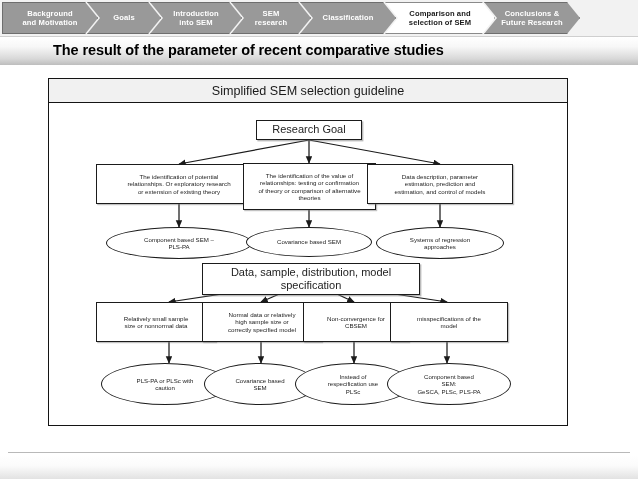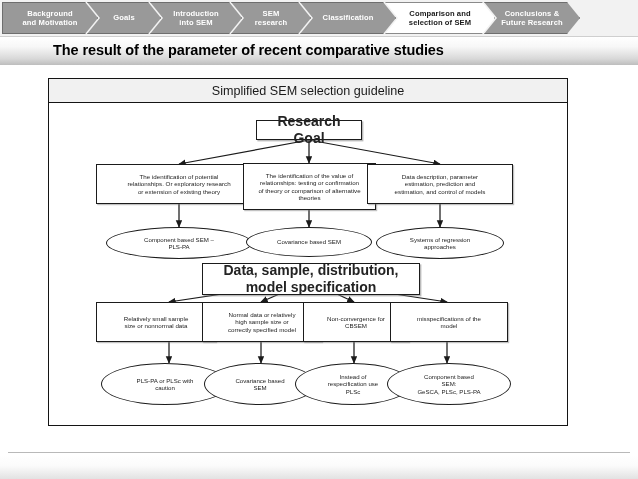--- a/index.html
+++ b/index.html
@@ -73,21 +73,21 @@
     display:flex;align-items:center;justify-content:center;
     text-align:center;color:#232323;
     line-height:1.2;
   }
   .rect{
     border:1.4px solid #1b1b1b;background:#ffffff;
     font-size:6.2px;padding:2px 3px;
     box-shadow:1.2px 1.2px 0 rgba(120,120,120,.45);
   }
   .rect.hdr{
-    font-weight:bold;font-size:14px;
+    font-weight:normal;font-size:11px;
     border:1.6px solid #1b1b1b;
     box-shadow:1.4px 1.4px 0 rgba(120,120,120,.5);
   }
   .ell{
     border:1.3px solid #1b1b1b;background:#ffffff;
     border-radius:50%;font-size:6.1px;padding:2px 6px;
   }
   .node .txt{white-space:pre-line;display:block;}
 
   svg.wires{position:absolute;left:0;top:0;width:520px;height:322px;overflow:visible;}

